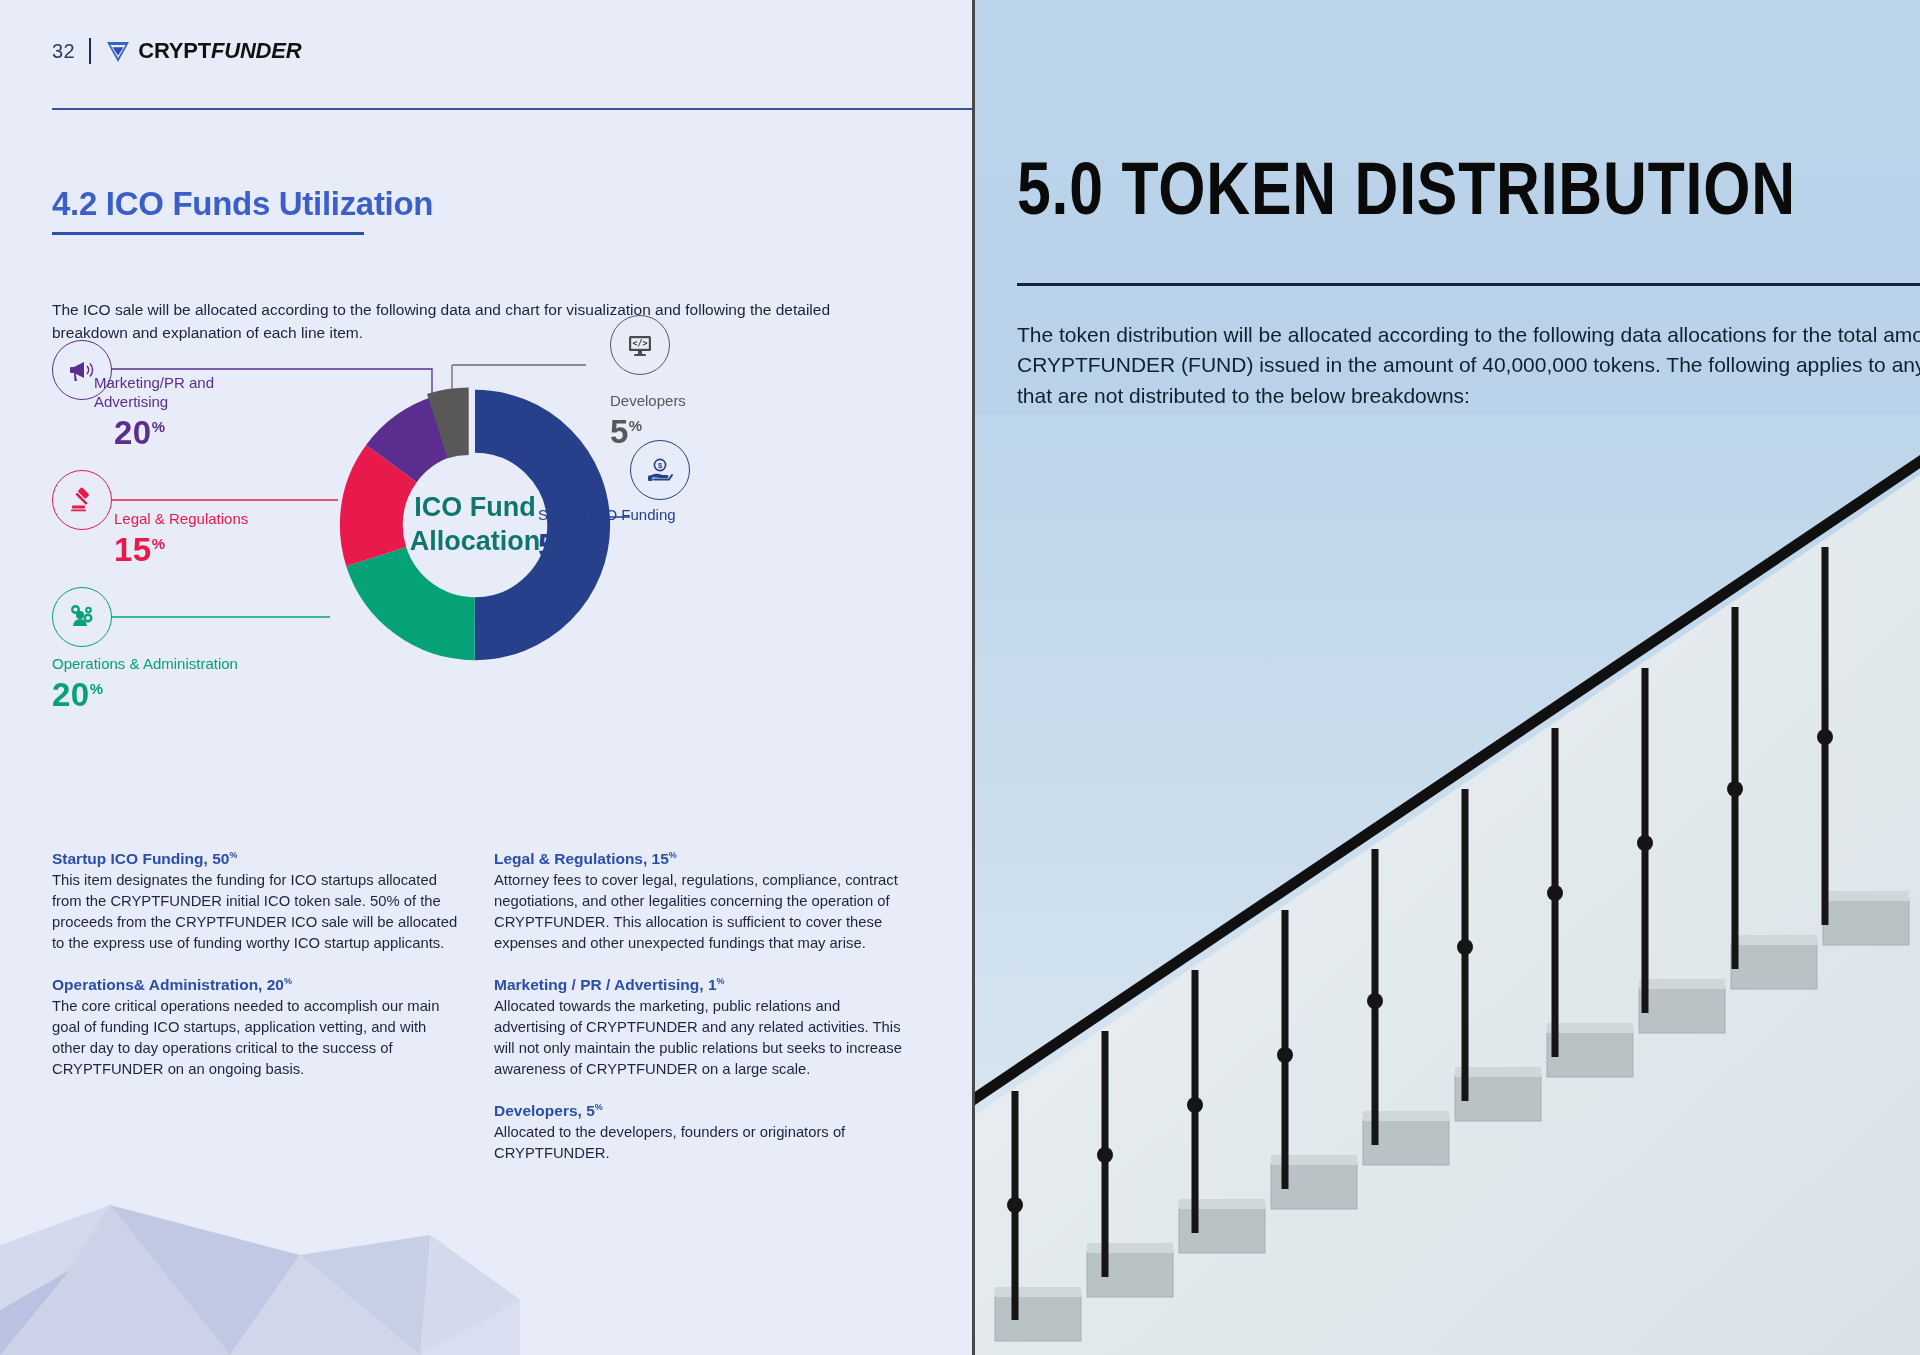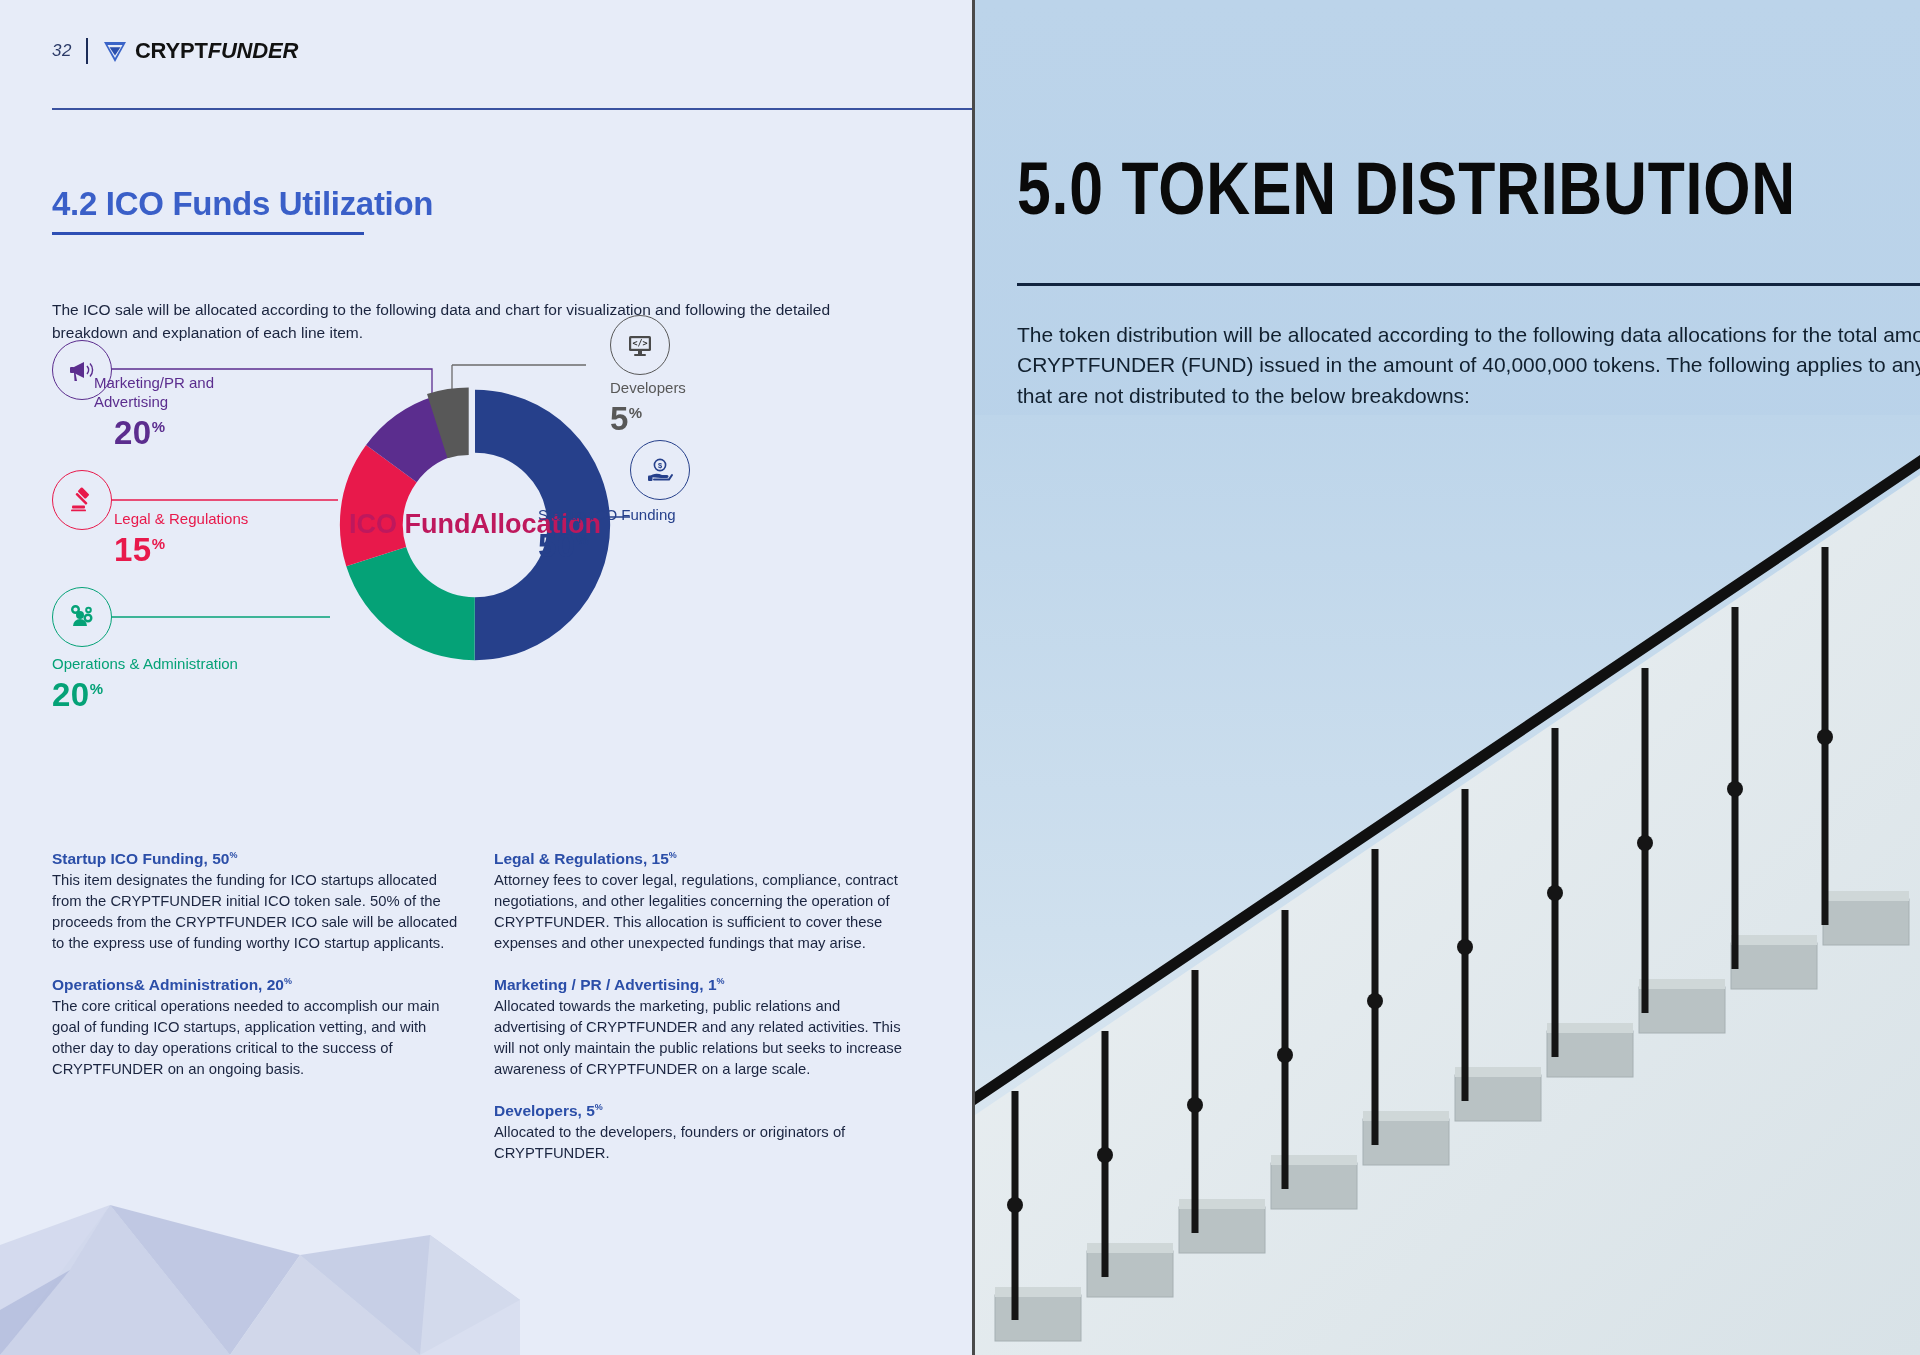--- a/index.html
+++ b/index.html
@@ -17,41 +17,41 @@
     position:relative;
     width:972px;height:1355px;
     background:#e7ecf8;
     overflow:hidden;
     flex:0 0 972px;
   }
   
   .poly{position:absolute;bottom:0;left:0;width:520px;height:300px;pointer-events:none;}
 
   .lp-header{position:absolute;left:52px;top:38px;display:flex;align-items:center;gap:14px;}
-  .pagenum{font-size:17px;color:#2b3a67;letter-spacing:.5px;font-style:italic;}
+  .pagenum{font-size:20px;color:#2b3a67;letter-spacing:.5px;}
   .vrule{width:2px;height:26px;background:#1c2c58;}
   .logo-wrap{display:flex;align-items:flex-end;gap:7px;}
   .logo-mark{width:26px;height:26px;}
   .logo-text{font-size:22px;font-weight:bold;color:#121212;letter-spacing:-.2px;}
   .logo-text i{font-style:italic;font-weight:bold;}
 
   .hdr-rule{position:absolute;left:52px;top:108px;width:920px;height:2px;background:#3a52a0;}
 
   .sec-title{position:absolute;left:52px;top:185px;font-size:33px;font-weight:bold;color:#3a5fc8;letter-spacing:-.3px;}
   .sec-rule{position:absolute;left:52px;top:232px;width:312px;height:3px;background:#2e4fb5;}
 
   .intro{position:absolute;left:52px;top:298px;width:830px;font-size:15.5px;line-height:1.5;color:#19233d;}
 
   
   .chart-area{position:absolute;left:0;top:355px;width:972px;height:470px;}
   .donut-svg{position:absolute;left:310px;top:5px;}
   .donut-center{
     position:absolute;left:310px;top:5px;width:330px;height:330px;
-    display:flex;flex-direction:row;align-items:center;justify-content:center;
-    font-size:27px;font-weight:bold;color:#be185d;line-height:1.25;text-align:left;
+    display:flex;flex-direction:column;align-items:center;justify-content:center;
+    font-size:27px;font-weight:bold;color:#0f766e;line-height:1.25;text-align:left;
     pointer-events:none;
   }
 
   .cal{position:absolute;}
   .cal .ic{
     width:58px;height:58px;border-radius:50%;
     border:1.6px solid currentColor;
     display:flex;align-items:center;justify-content:center;
     background:#e7ecf8;
   }
@@ -208,21 +208,21 @@
       <div class="cal" style="left:610px;top:-40px;color:#585858;">
         <div class="ic">
           <svg width="30" height="30" viewBox="0 0 30 30">
             <rect x="4" y="6" width="22" height="15" rx="1.6" fill="#4a4a4a"></rect>
             <rect x="6.2" y="8.2" width="17.6" height="10.6" fill="#e7ecf8"></rect>
             <text x="15" y="16.3" font-size="8.4" font-weight="bold" fill="#2f2f2f" text-anchor="middle" font-family="monospace">&lt;/&gt;</text>
             <rect x="13" y="21" width="4" height="3" fill="#4a4a4a"></rect>
             <rect x="9" y="24" width="12" height="2" rx="1" fill="#4a4a4a"></rect>
           </svg>
         </div>
-        <div class="lbl" style="margin-top:4px;width:180px;">Developers</div>
+        <div class="lbl" style="margin-top:17px;width:180px;">Developers</div>
         <div class="pct"><span>5</span><sup>%</sup></div>
       </div>
 
       <div class="cal" style="left:630px;top:85px;color:#26408b;">
         <div class="ic">
           <svg width="30" height="30" viewBox="0 0 30 30">
             <circle cx="15" cy="10" r="5.6" fill="none" stroke="#26408b" stroke-width="1.6"></circle>
             <text x="15" y="13.2" font-size="7.5" font-weight="bold" fill="#26408b" text-anchor="middle">$</text>
             <path d="M4 22 C8 18 13 18 17 20 L22 20 C24 20 24 23 22 23 L16 23" fill="#26408b"></path>
             <rect x="3" y="20.5" width="4.5" height="5.5" rx="1" fill="#26408b"></rect>

